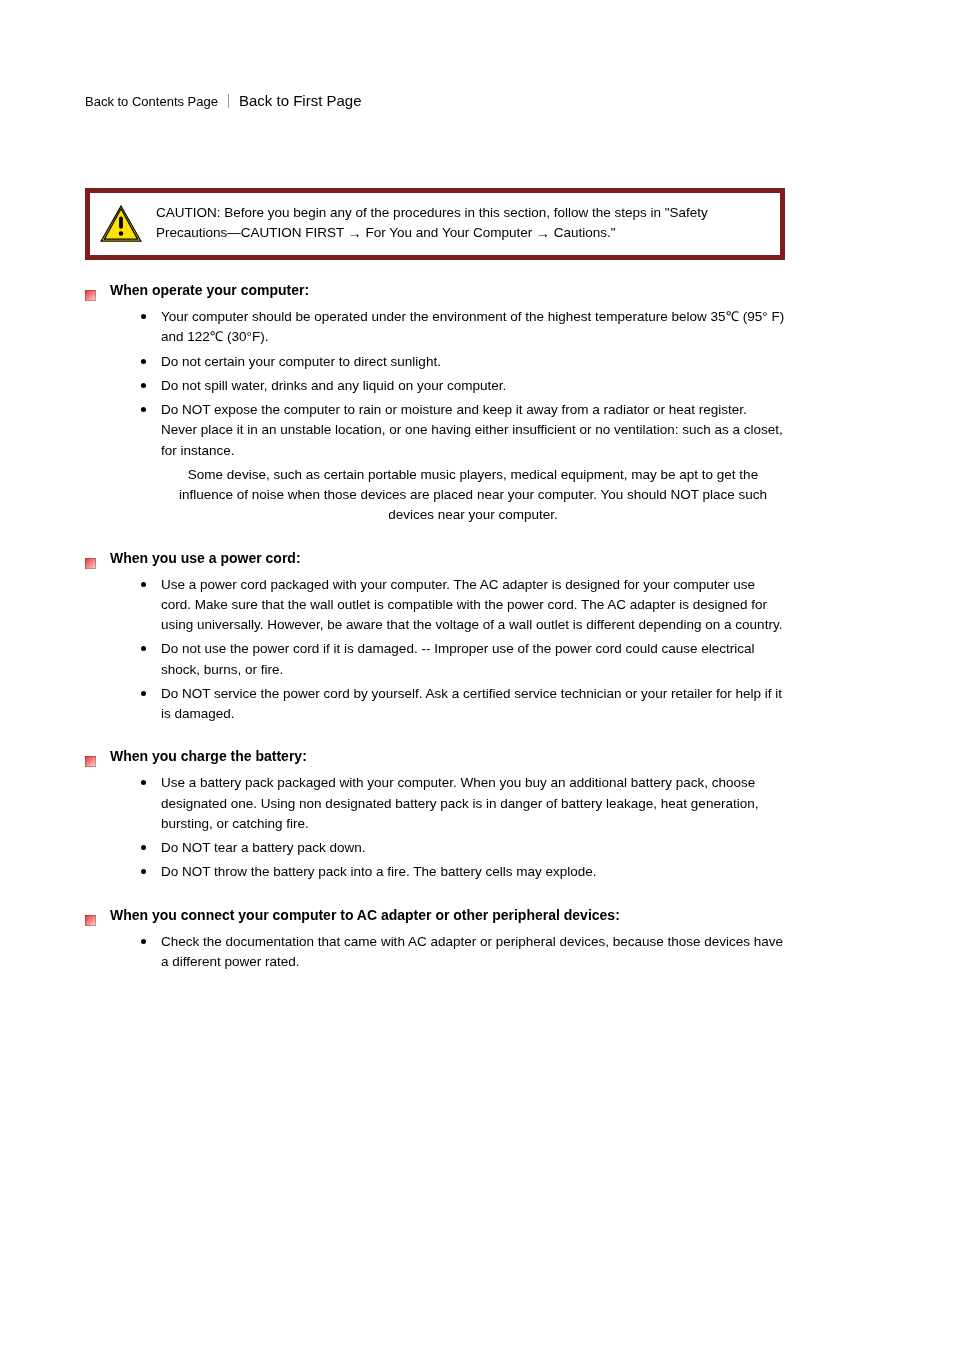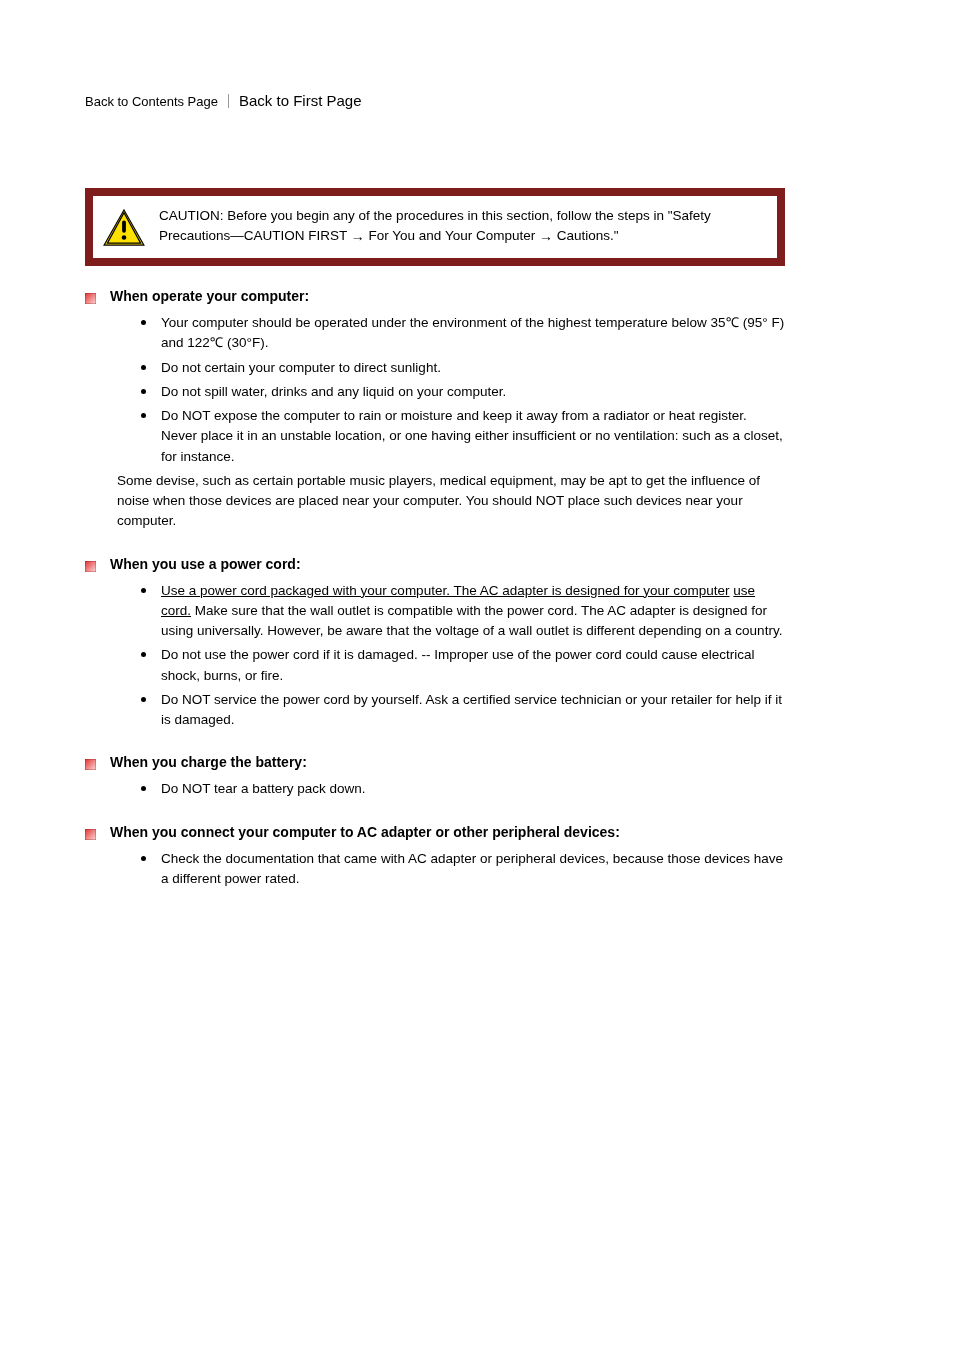--- a/index.html
+++ b/index.html
@@ -32,23 +32,23 @@
     width: 1px;
     height: 14px;
     background: #999;
     margin: 0 10px;
     position: relative;
     top: 2px;
   }
   .crumb-b { font-size: 15px; }
 
   .caution-box {
-    border: 8px solid #7f1d1d;
+    border: 5px solid #7f1d1d;
     display: flex;
-    align-items: center;
+    align-items: flex-start;
     padding: 10px 14px 10px 10px;
     margin-bottom: 20px;
   }
   .caution-icon {
     width: 42px;
     height: 38px;
     flex: 0 0 42px;
     margin-right: 14px;
     margin-top: 2px;
   }
@@ -60,21 +60,21 @@
   .arrow {
     font-size: 14px;
     vertical-align: -1px;
   }
 
   .section {
     margin-bottom: 22px;
   }
   .sec-head {
     display: flex;
-    align-items: center;
+    align-items: flex-end;
     margin-bottom: 6px;
   }
   .sq {
     width: 11px;
     height: 11px;
     margin-top: 4px;
     margin-right: 14px;
     flex: 0 0 11px;
   }
   .sec-title {
@@ -98,26 +98,26 @@
     top: 7px;
     width: 5px;
     height: 5px;
     background: #000;
     border-radius: 50%;
   }
   .deg {
     font-family: Arial, sans-serif;
   }
   .underline {
-    text-decoration: underline;
   }
   .indent-cont {
-    margin-left: 32px;
+    margin-left: 76px;
     margin-top: 2px;
     margin-bottom: 4px;
+    text-align: center;
   }
 </style>
 </head>
 <body>
 
 <div class="page">
 
   <div class="top-line">
     <span class="crumb-a">Back to Contents Page</span>
     <span class="crumb-sep"></span>
@@ -187,21 +187,23 @@
   </div>
 
   <div class="section">
     <div class="sec-head">
       <svg class="sq" viewBox="0 0 11 11">
         <rect x="0" y="0" width="11" height="11" fill="url(#g1)" stroke="#8a1a1a" stroke-width="0.6"></rect>
       </svg>
       <span class="sec-title">When you charge the battery:</span>
     </div>
     <ul class="bullets">
+      <li><span>Use a battery pack packaged with your computer. When you buy an additional battery pack, choose designated one. Using non designated battery pack is in danger of battery leakage, heat generation, bursting, or catching fire.</span></li>
       <li><span>Do NOT tear a battery pack down.</span></li>
+      <li><span>Do NOT throw the battery pack into a fire. The battery cells may explode.</span></li>
     </ul>
   </div>
 
   <div class="section">
     <div class="sec-head">
       <svg class="sq" viewBox="0 0 11 11">
         <rect x="0" y="0" width="11" height="11" fill="url(#g1)" stroke="#8a1a1a" stroke-width="0.6"></rect>
       </svg>
       <span class="sec-title">When you connect your computer to AC adapter or other peripheral devices:</span>
     </div>

